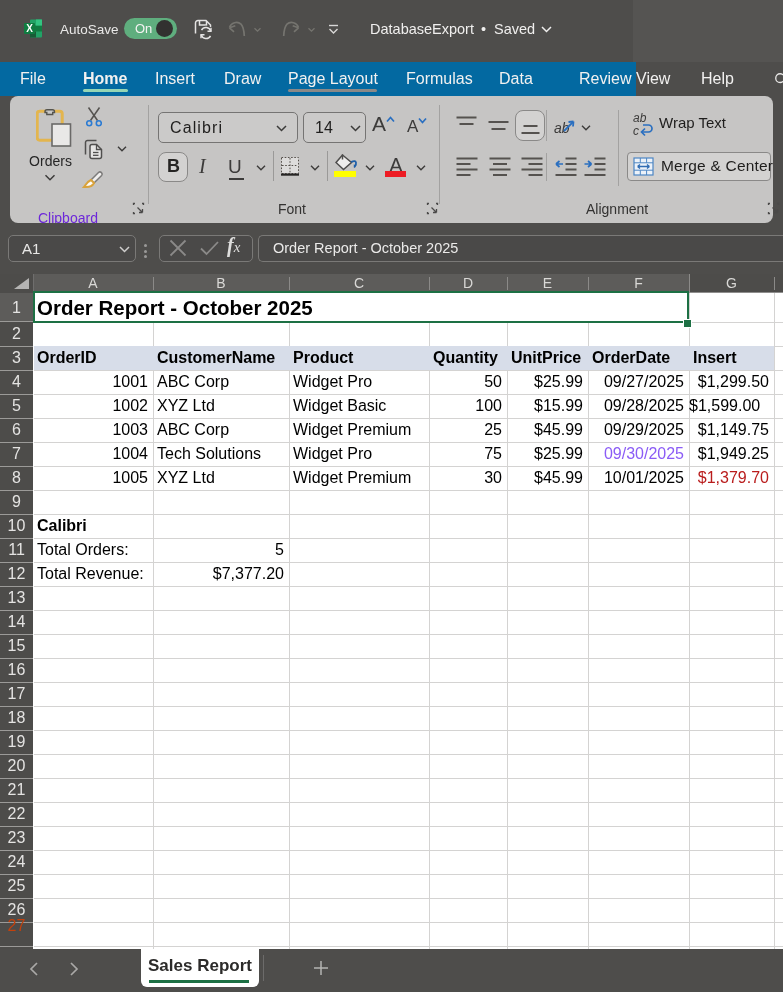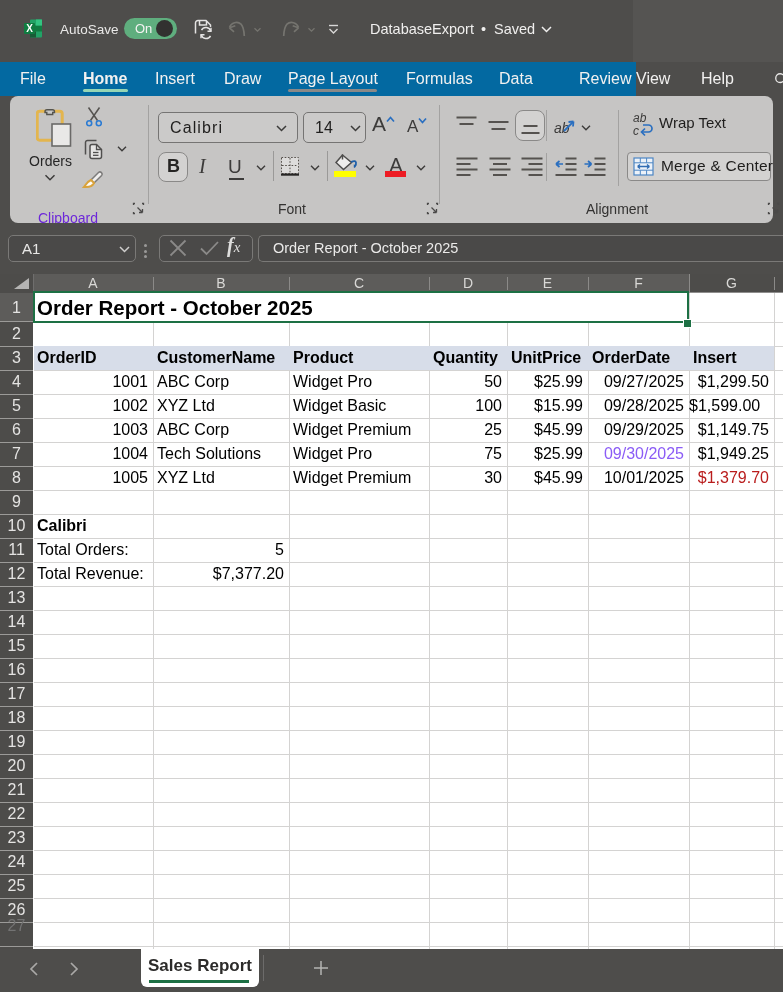--- a/index.html
+++ b/index.html
@@ -440,21 +440,21 @@
       <div class="abs" style="left:0;top:528px;width:33px;height:24px;line-height:24px;text-align:center;color:#e4e3e2;font-size:16px;">22</div>
       <div class="abs" style="left:0;top:552px;width:33px;height:1px;background:#9b9a98;"></div>
       <div class="abs" style="left:0;top:552px;width:33px;height:24px;line-height:24px;text-align:center;color:#e4e3e2;font-size:16px;">23</div>
       <div class="abs" style="left:0;top:576px;width:33px;height:1px;background:#9b9a98;"></div>
       <div class="abs" style="left:0;top:576px;width:33px;height:24px;line-height:24px;text-align:center;color:#e4e3e2;font-size:16px;">24</div>
       <div class="abs" style="left:0;top:600px;width:33px;height:1px;background:#9b9a98;"></div>
       <div class="abs" style="left:0;top:600px;width:33px;height:24px;line-height:24px;text-align:center;color:#e4e3e2;font-size:16px;">25</div>
       <div class="abs" style="left:0;top:624px;width:33px;height:1px;background:#9b9a98;"></div>
       <div class="abs" style="left:0;top:624px;width:33px;height:24px;line-height:24px;text-align:center;color:#e4e3e2;font-size:16px;">26</div>
       <div class="abs" style="left:0;top:648px;width:33px;height:1px;background:#9b9a98;"></div>
-      <div class="abs" style="left:0;top:640px;width:33px;height:24px;line-height:24px;text-align:center;color:#737373;font-size:16px;">27</div>
+      <div class="abs" style="left:0;top:640px;width:33px;height:24px;line-height:24px;text-align:center;color:#c2410c;font-size:16px;">27</div>
       <div class="abs" style="left:0;top:672px;width:33px;height:1px;background:#9b9a98;"></div>
     </div>
 
   <div class="abs" style="left:34px;top:72px;width:740px;height:24px;background:#d7dde9;"></div>
 
   <div id="cells">
       <div class="abs" style="left:37px;top:19px;width:600px;height:29px;line-height:29px;font-size:20.5px;font-weight:bold;color:#000;white-space:nowrap;">Order Report - October 2025</div>
       <div class="abs" style="left:33px;top:72px;width:120px;height:24px;line-height:24px;padding-left:4px;text-align:left;font-size:16px;font-weight:bold;color:#000;white-space:nowrap;">OrderID</div>
       <div class="abs" style="left:153px;top:72px;width:136px;height:24px;line-height:24px;padding-left:4px;text-align:left;font-size:16px;font-weight:bold;color:#000;white-space:nowrap;">CustomerName</div>
       <div class="abs" style="left:289px;top:72px;width:140px;height:24px;line-height:24px;padding-left:4px;text-align:left;font-size:16px;font-weight:bold;color:#000;white-space:nowrap;">Product</div>

